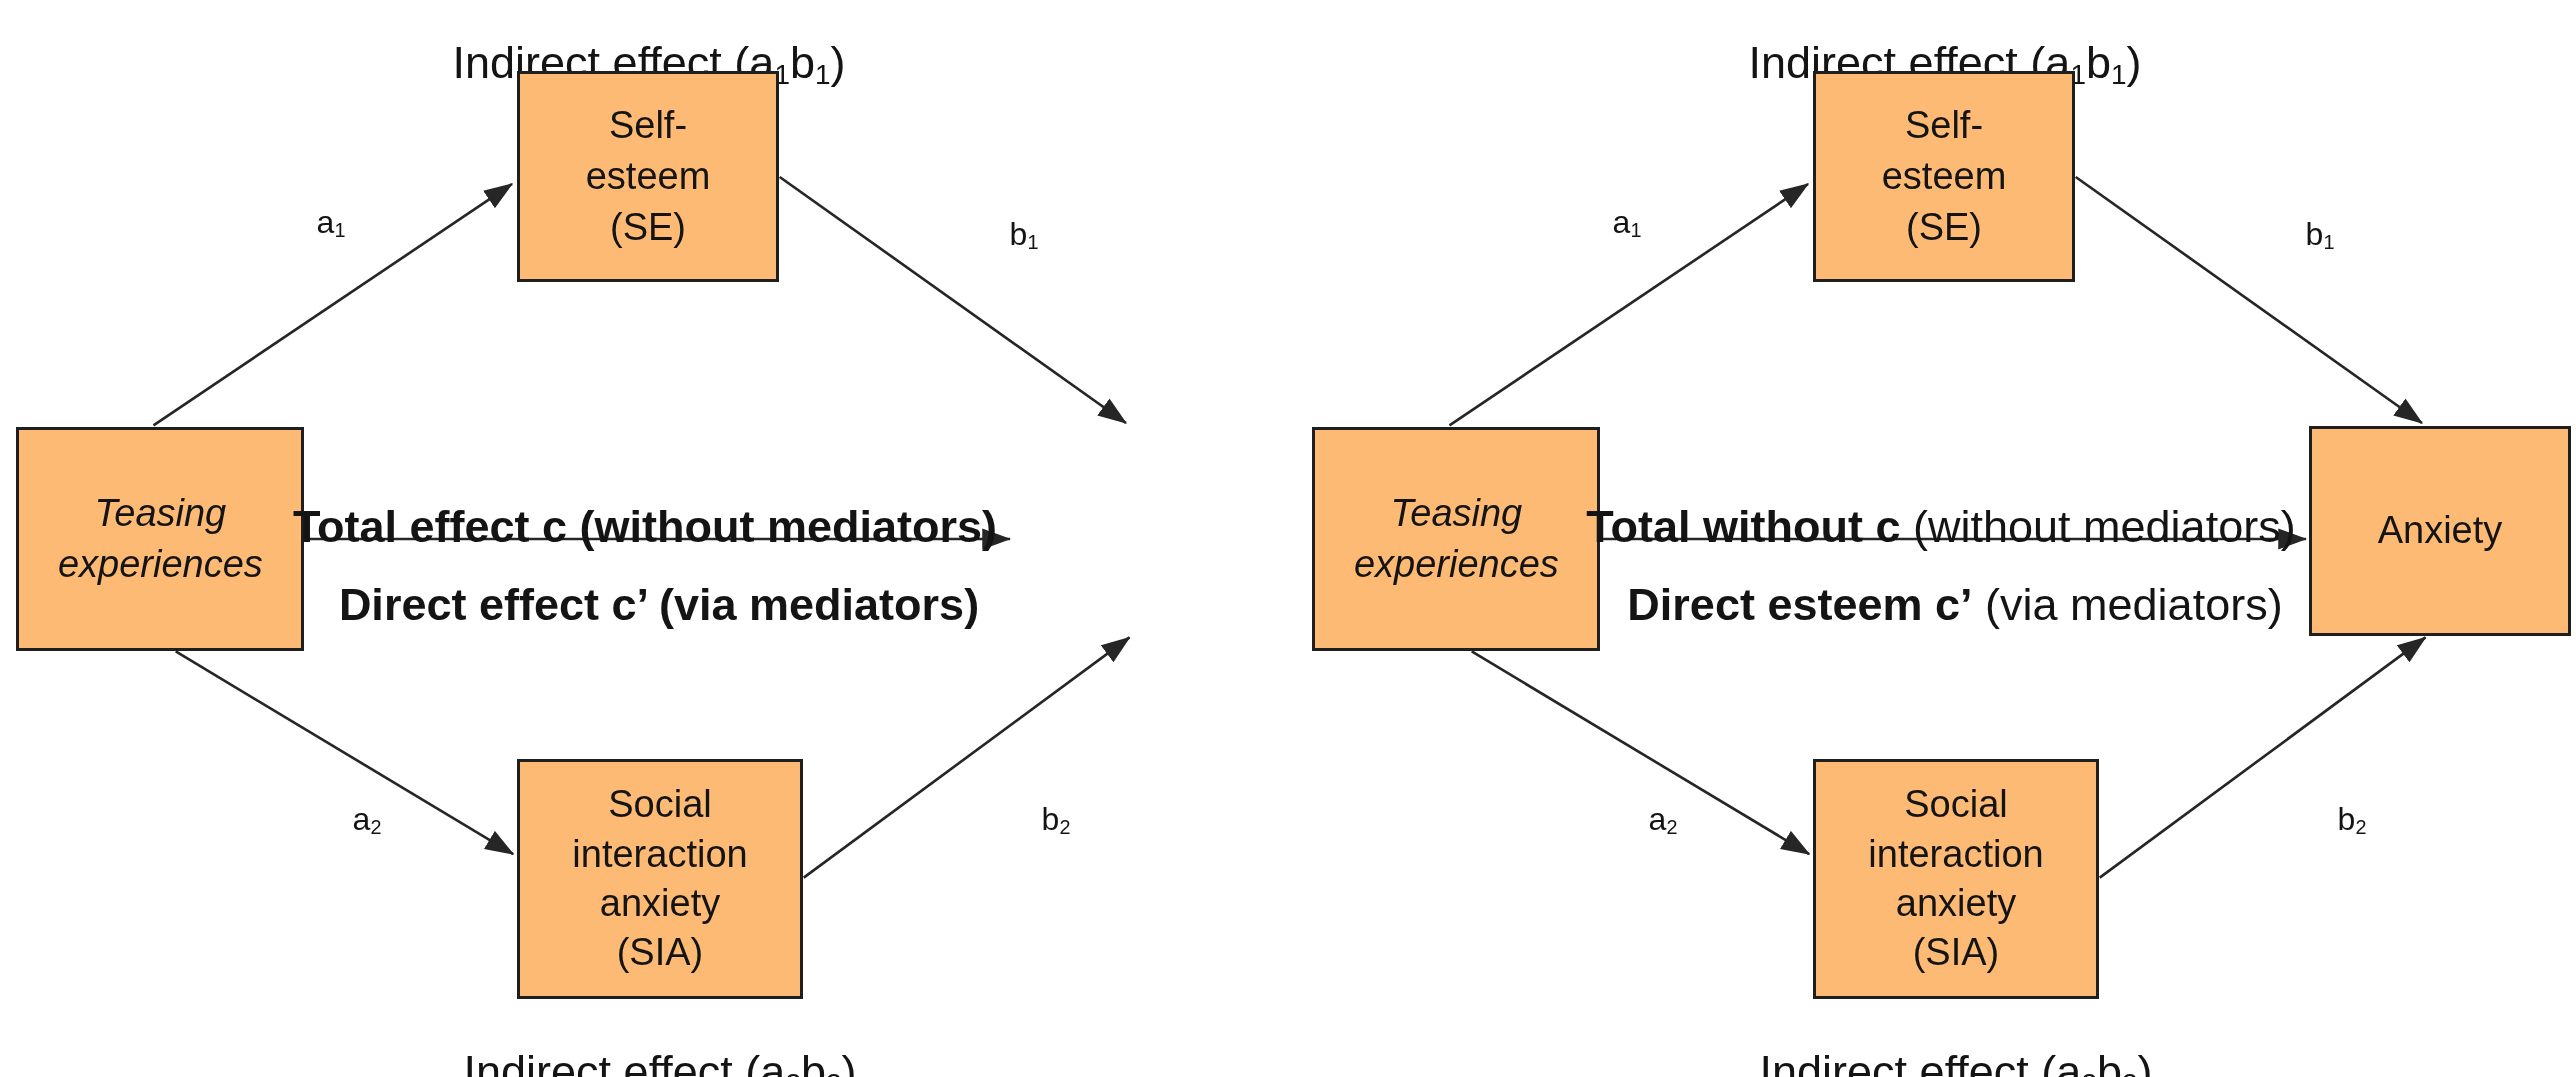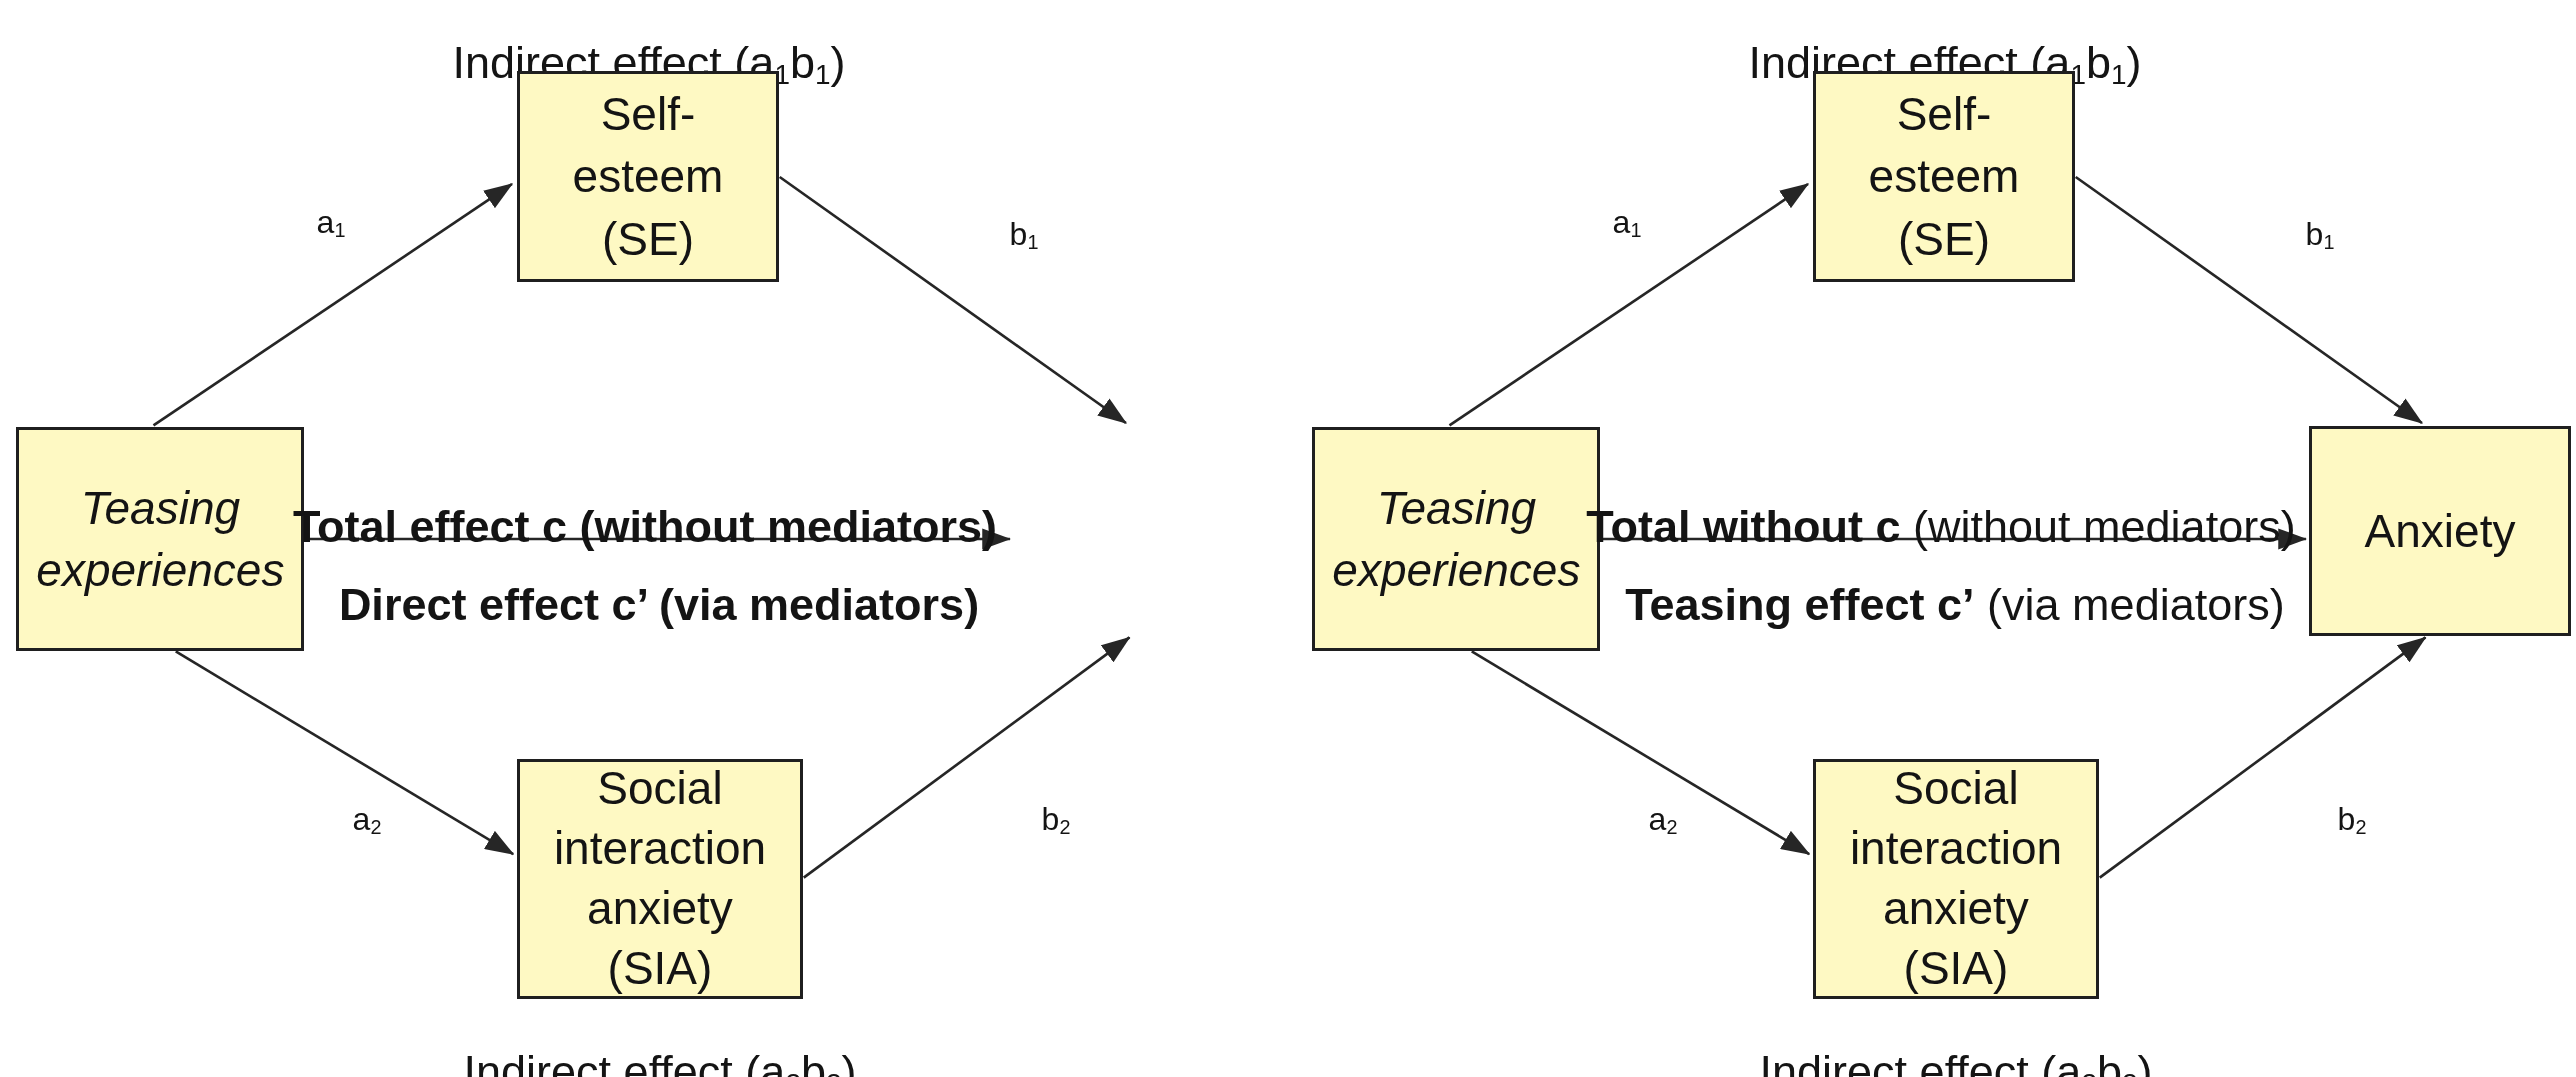--- a/index.html
+++ b/index.html
@@ -30,26 +30,26 @@
     left: 0; top: 0;
     width: 1280px;
     height: 1078px;
   }
   svg.arrows line { stroke: #262626; stroke-width: 4.5px; }
 
   .box {
     position: absolute;
     box-sizing: border-box;
     border: 3.5px solid #1f1f1f;
-    background: #fef9c3;
+    background: #fdba74;
     display: flex;
     align-items: center;
     justify-content: center;
     text-align: center;
-    font-size: 46px;
+    font-size: 38px;
     line-height: 1.35;
     color: #141414;
   }
   .box.exposure        { left: 16.4px;   top: 427px;  width: 288px; height: 224px; font-style: italic; }
   .box.mediator-top    { left: 517px;  top: 71px;  width: 262px; height: 211px; }
   .box.outcome         { left: 1013px; top: 426px;  width: 262px; height: 210px; }
   .box.mediator-bottom { left: 517px;  top: 759px; width: 286px; height: 240px; line-height: 1.3; }
 
   .flabel {
     position: absolute;
@@ -183,21 +183,21 @@
       <div>
         <div>Social</div>
         <div>interaction</div>
         <div>anxiety</div>
         <div>(SIA)</div>
       </div>
     </div>
 
     <div class="flabel effect-total"><span>Total without c</span><span class="rest"> (without mediators)</span></div>
 
-    <div class="flabel effect-direct"><span>Teasing effect c’</span><span class="rest"> (via mediators)</span></div>
+    <div class="flabel effect-direct"><span>Direct esteem c’</span><span class="rest"> (via mediators)</span></div>
 
     <div class="plabel pl-a1"><span>a</span><span class="sub">1</span></div>
     <div class="plabel pl-b1"><span>b</span><span class="sub">1</span></div>
     <div class="plabel pl-a2"><span>a</span><span class="sub">2</span></div>
     <div class="plabel pl-b2"><span>b</span><span class="sub">2</span></div>
 
     <div class="flabel indirect-bottom"><span>Indirect effect (a</span><span class="sub">2</span><span>b</span><span class="sub">2</span><span>)</span></div>
   </div>
 
 </div>

